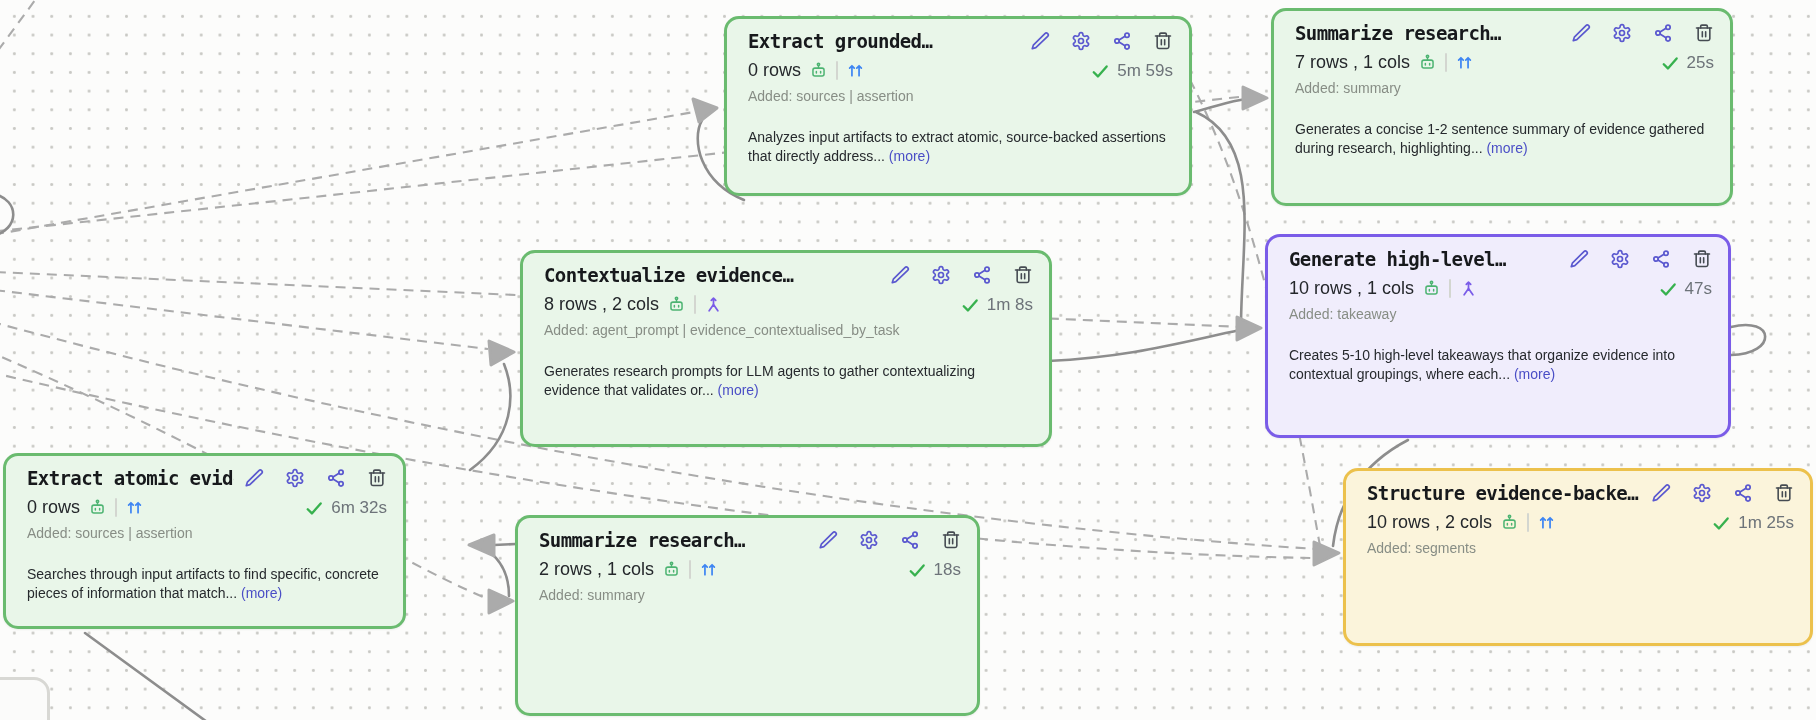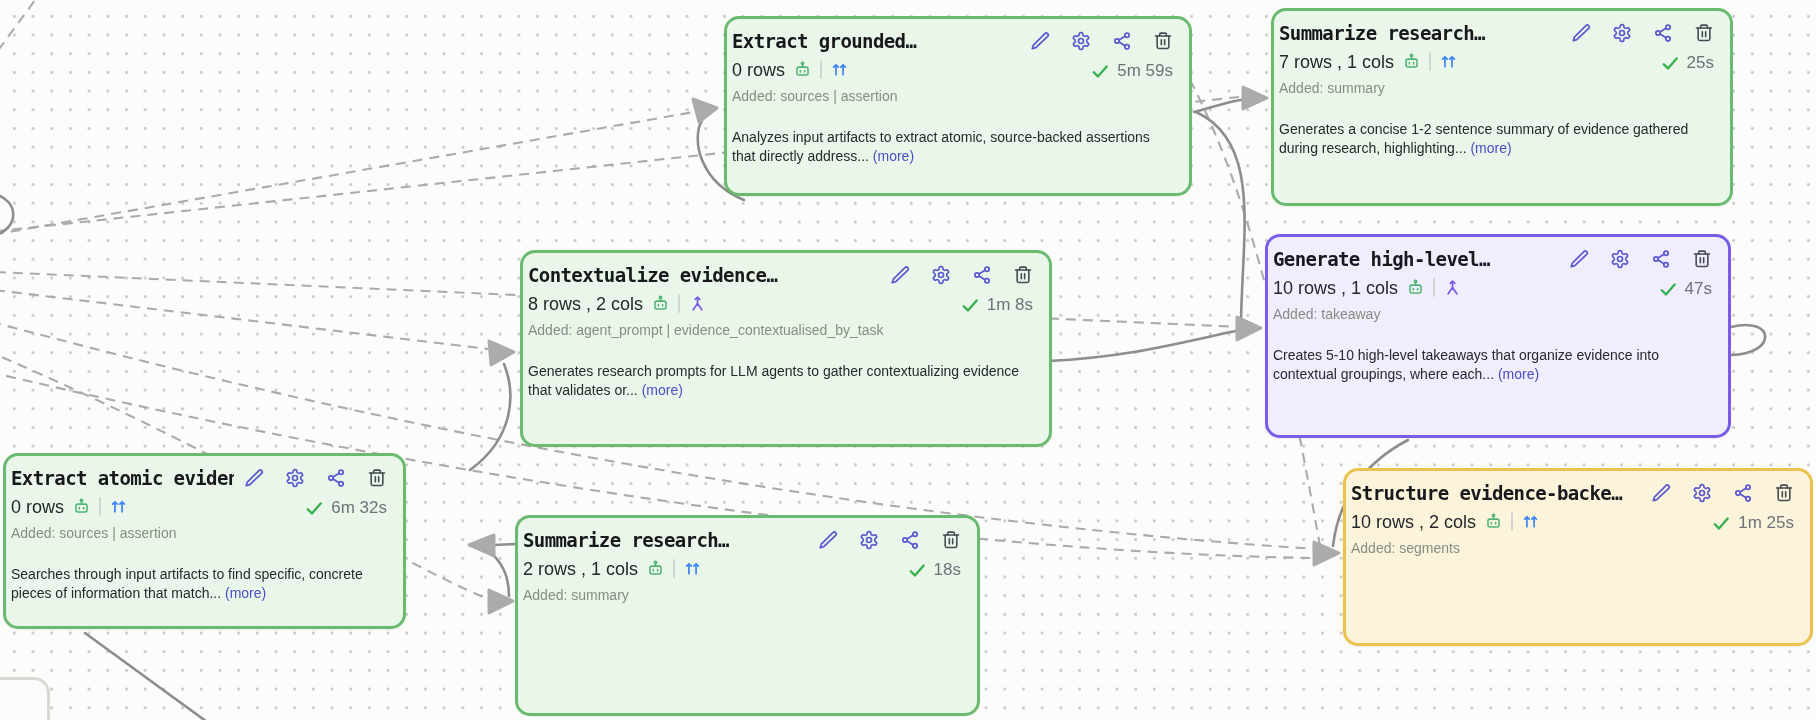--- a/index.html
+++ b/index.html
@@ -14,37 +14,37 @@
     background-size:18.7px 18.7px;background-position:5px 7px;
   }
   .edges{position:absolute;inset:0;z-index:1;pointer-events:none}
   .edge-solid{fill:none;stroke:#8d8d8d;stroke-width:2.6;stroke-linecap:round}
   .edge-dashed{fill:none;stroke:#ababab;stroke-width:2.1;stroke-dasharray:10 7;stroke-linecap:butt}
   .arrowhead{fill:#ababab;stroke:#ababab;stroke-width:3;stroke-linejoin:round}
 
   .node{
     position:absolute;z-index:2;box-sizing:border-box;
     border:3px solid;border-radius:15px;
-    padding:11px 16px 13px 5px;
+    padding:11px 16px 13px 21px;
     box-shadow:0 1px 2px rgba(40,60,40,.07);
   }
   .node.green {border-color:#6abb6f;background:#e9f6e9}
   .node.purple{border-color:#7a5ce8;background:#f0edfc}
   .node.yellow{border-color:#ecc14c;background:#fbf4db}
 
   .node-header{display:flex;align-items:center;gap:10px}
   .node-title{
     font-family:"DejaVu Sans Mono",monospace;font-weight:700;font-size:19px;
     letter-spacing:-0.6px;color:#17191c;flex:1;white-space:nowrap;overflow:hidden;
   }
   .node-actions{display:flex;align-items:center;gap:21px;flex:none}
   .icon-btn{display:inline-flex;cursor:pointer}
   .icon-btn svg{display:block}
 
-  .node-meta{display:flex;gap:8px;margin-top:8px;font-size:18px;color:#24272b}
+  .node-meta{display:flex;align-items:center;gap:8px;margin-top:8px;font-size:18px;color:#24272b}
   .meta-divider{width:2px;height:19px;background:#d3d6d0;border-radius:1px}
   .meta-right{margin-left:auto;display:flex;align-items:center;gap:7px;font-size:17px;color:#6d7379}
 
   .node-added{margin-top:7px;font-size:14px;line-height:1.28;color:#878d85}
   .node-desc{margin-top:22px;font-size:14px;line-height:1.33;color:#26292d}
   .more{color:#4a4ec6;cursor:pointer}
 
   .corner-card{
     position:absolute;left:-122px;top:677px;width:166px;height:130px;z-index:2;
     background:#fbfbfa;border:3px solid #d8d8d4;border-radius:16px;

